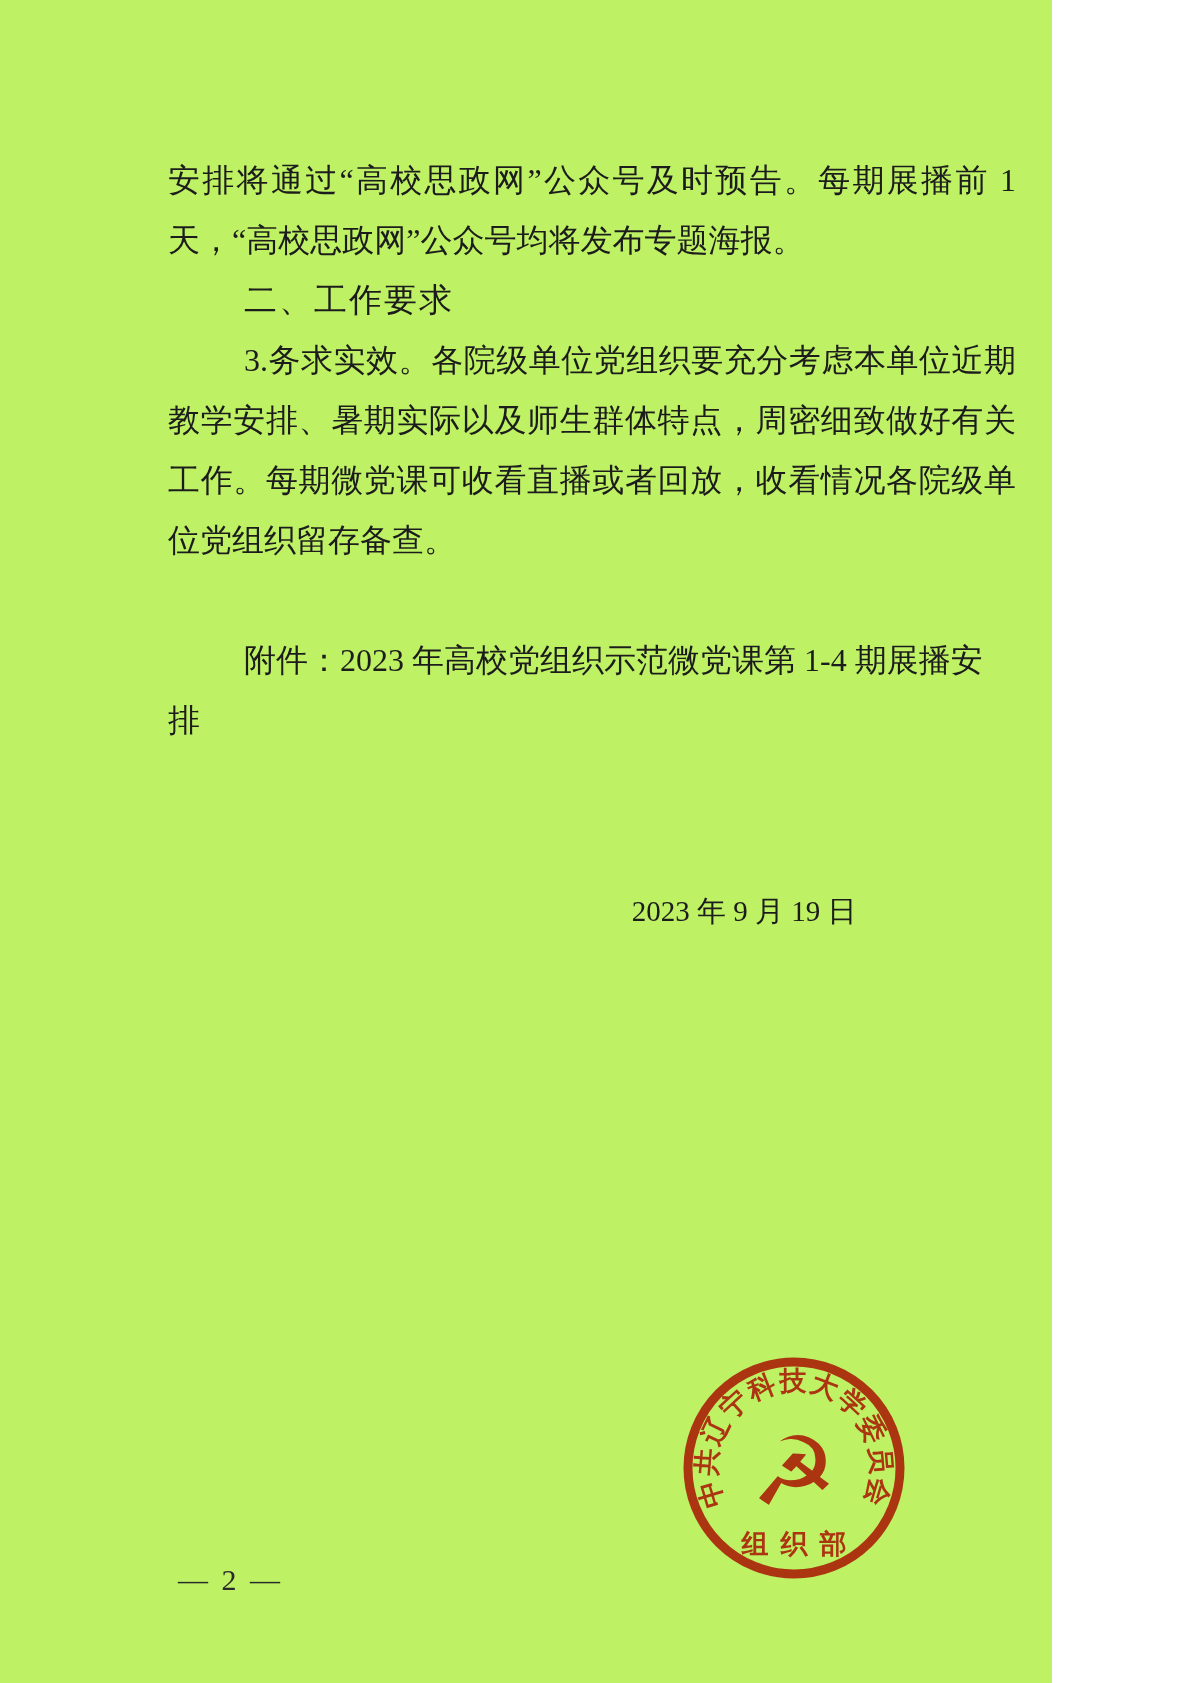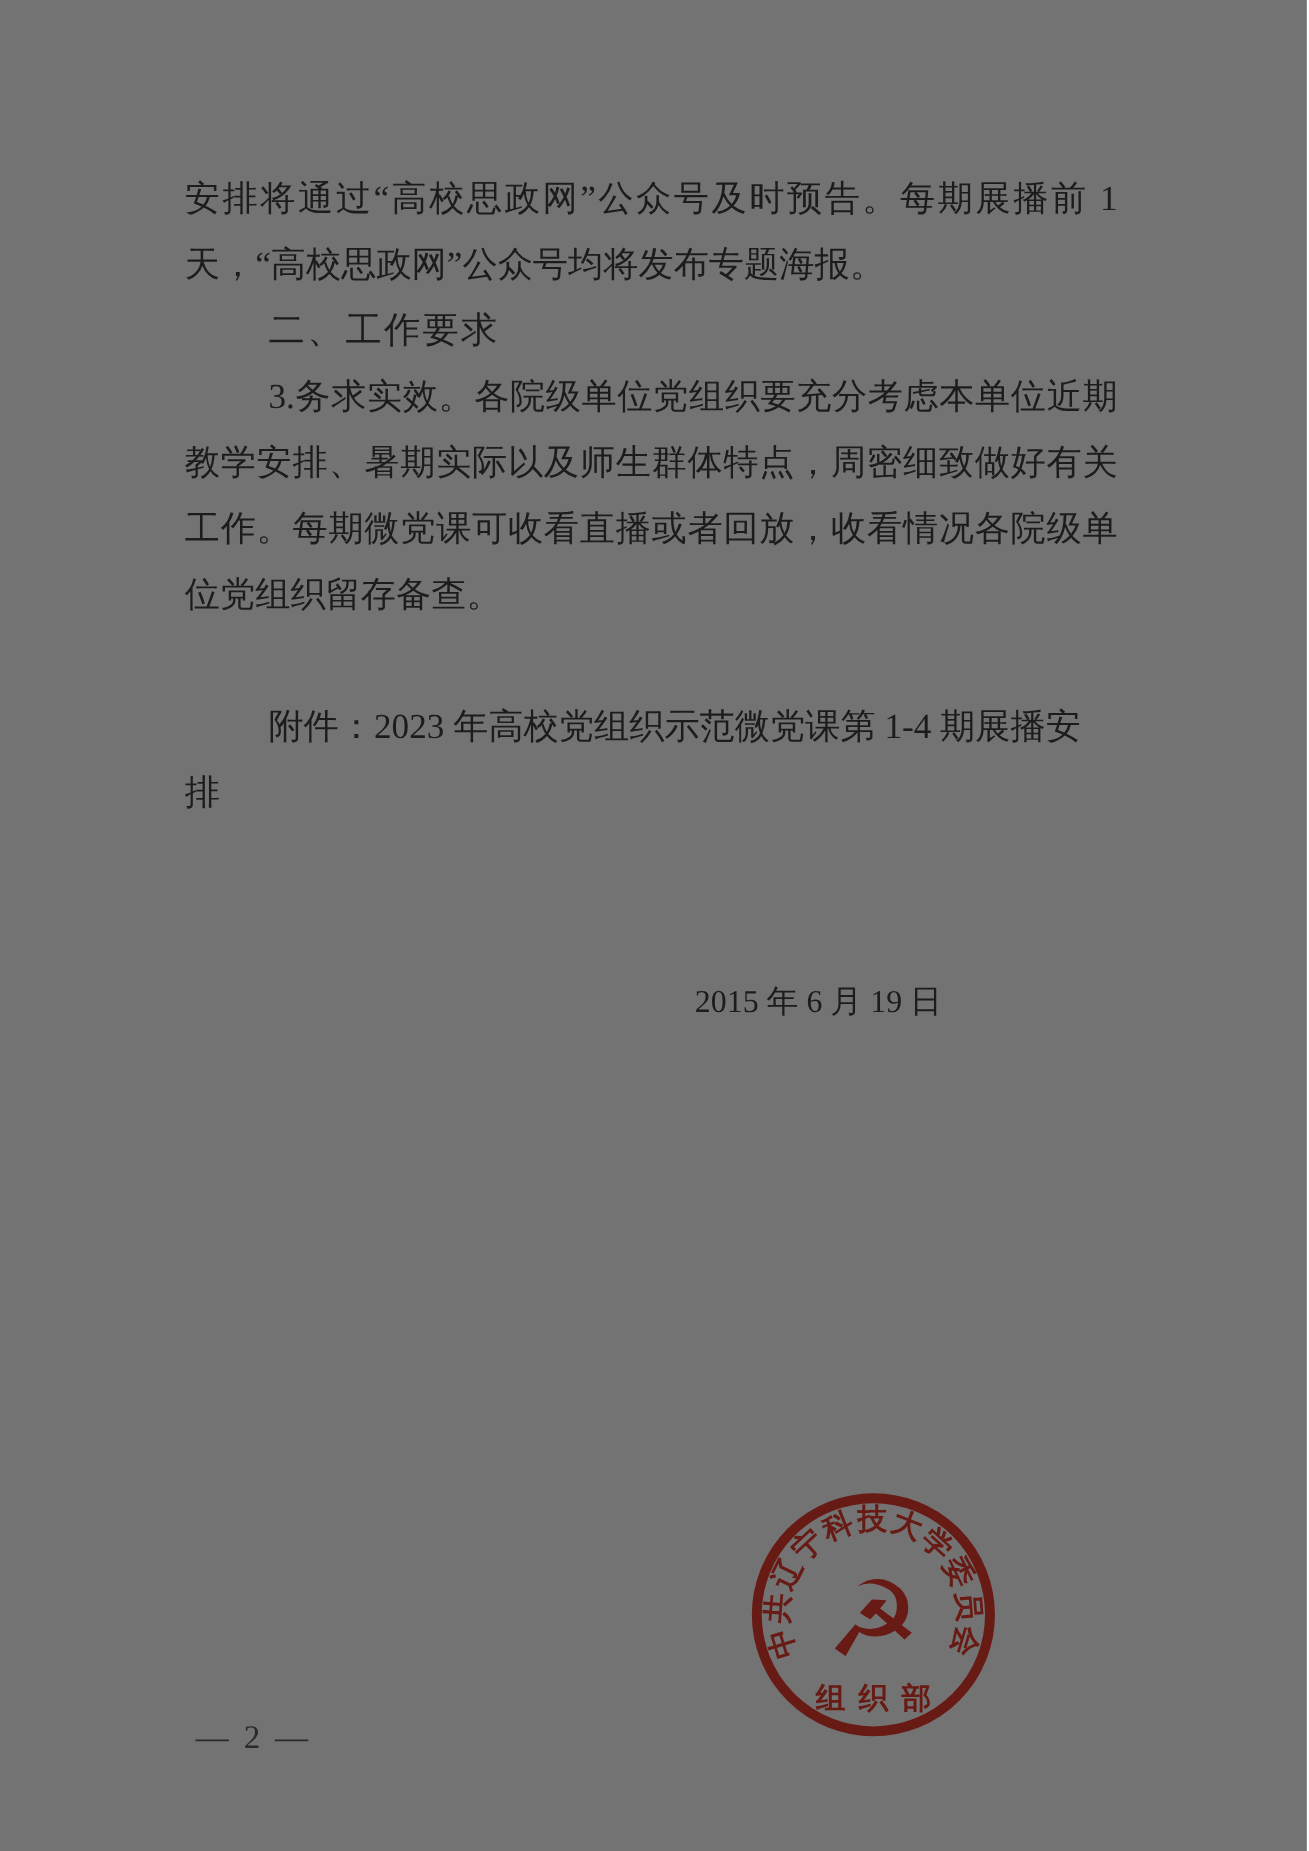--- a/index.html
+++ b/index.html
@@ -4,22 +4,22 @@
 <style>
   html, body { margin: 0; padding: 0; }
   body {
     width: 1190px; height: 1683px;
     background: #ffffff;
     font-family: "Liberation Serif", "DejaVu Serif", serif;
     color: #1c1c1c;
   }
   .page {
     position: relative;
-    width: 1188px; height: 1683px;
-    background: #737373;
+    width: 1052px; height: 1683px;
+    background: #bef264;
     overflow: hidden;
   }
   .content {
     position: absolute;
     left: 168px; top: 150px;
     width: 848px;
   }
   .para {
     margin: 0;
     font-size: 32px;
@@ -95,21 +95,21 @@
 
     <h2 class="heading">二、工作要求</h2>
 
 
 
     <p class="para ind">3.务求实效。各院级单位党组织要充分考虑本单位近期教学安排、暑期实际以及师生群体特点，周密细致做好有关工作。每期微党课可收看直播或者回放，收看情况各院级单位党组织留存备查。</p>
 
     <p class="attachment">附件：2023 年高校党组织示范微党课第 1-4 期展播安排</p>
 
     <div class="sign-block">
-      <div>2015 年 6 月 19 日</div>
+      <div>2023 年 9 月 19 日</div>
     </div>
 
   </div>
 
   <svg class="seal" viewBox="0 0 232 232" xmlns="http://www.w3.org/2000/svg">
     <defs>
       <path id="seal-arc" d="M 47.1 152.6 A 78 78 0 1 1 184.9 152.6" fill="none"></path>
     </defs>
     <circle cx="116" cy="116" r="106" fill="none" stroke="#e6291a" stroke-width="9"></circle>
     <text class="ring-text">

